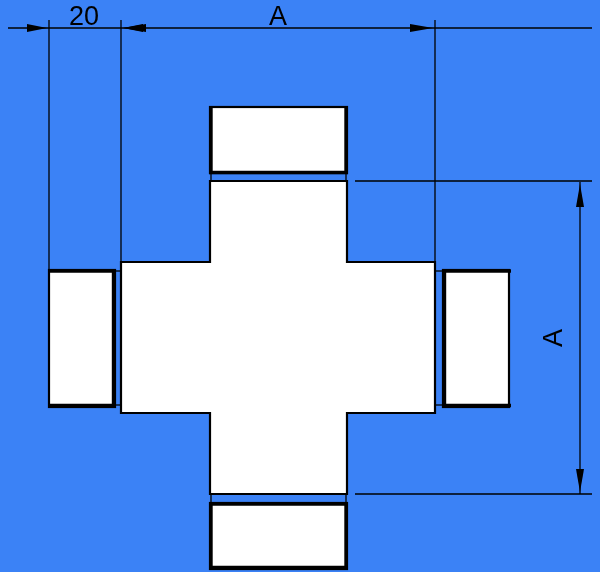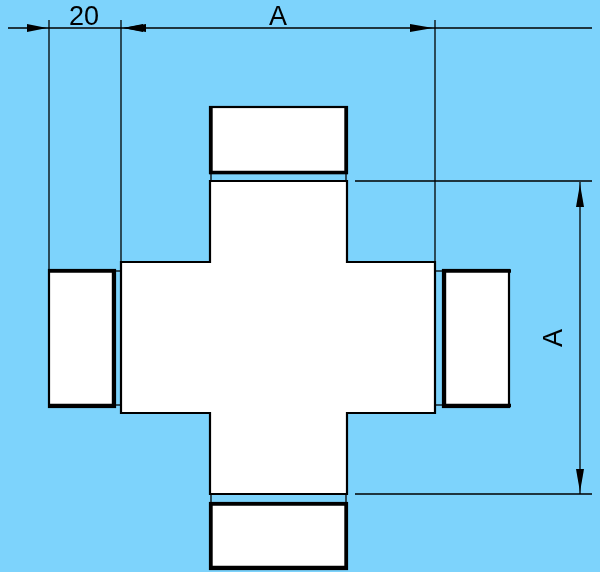--- a/index.html
+++ b/index.html
@@ -10,21 +10,21 @@
   body {
     width: 600px;
     height: 572px;
     font-family: "Liberation Sans", sans-serif;
     overflow: hidden;
   }
   #drawing-root {
     position: relative;
     width: 600px;
     height: 572px;
-    background: #7dd3fc;
+    background: #3b82f6;
   }
   svg#technical-drawing {
     display: block;
     width: 600px;
     height: 572px;
   }
   .part-outline {
     fill: #ffffff;
     stroke: #000000;
     stroke-width: 2.2;

